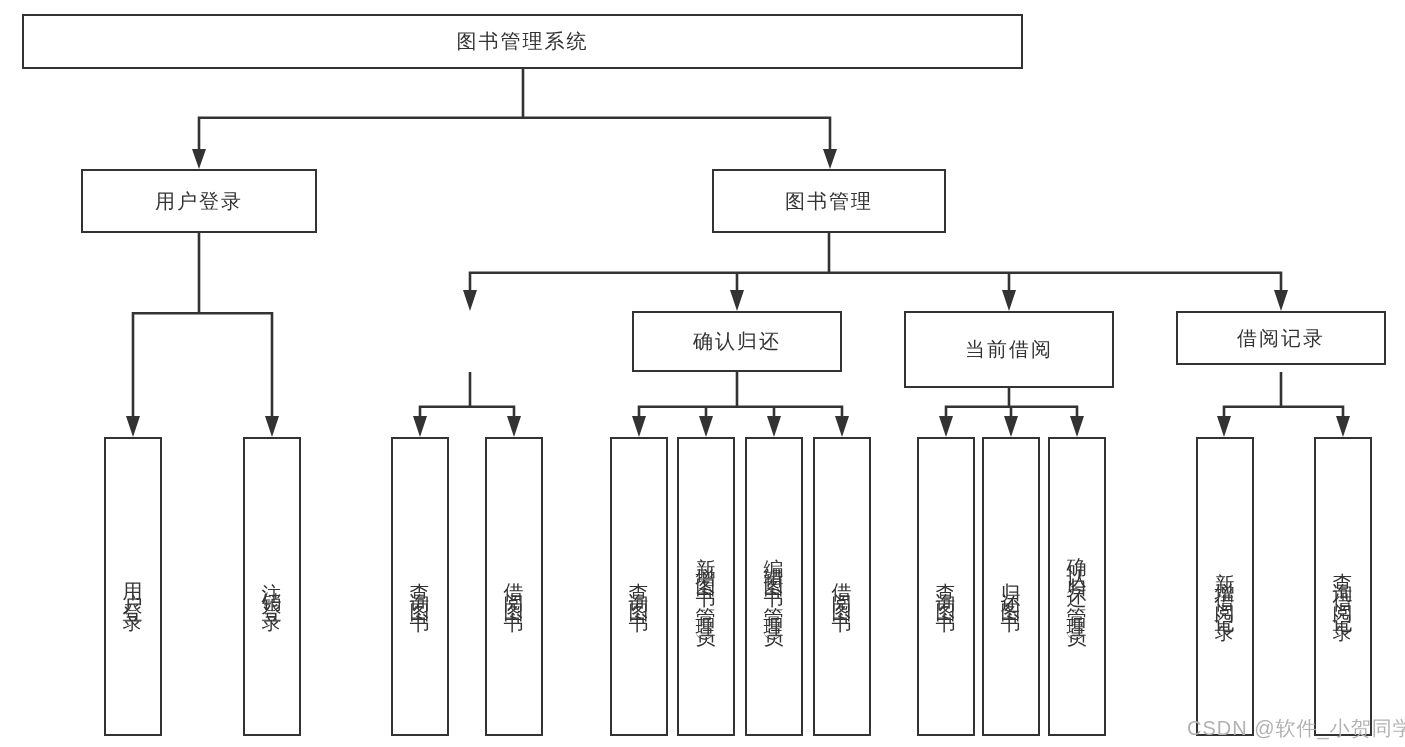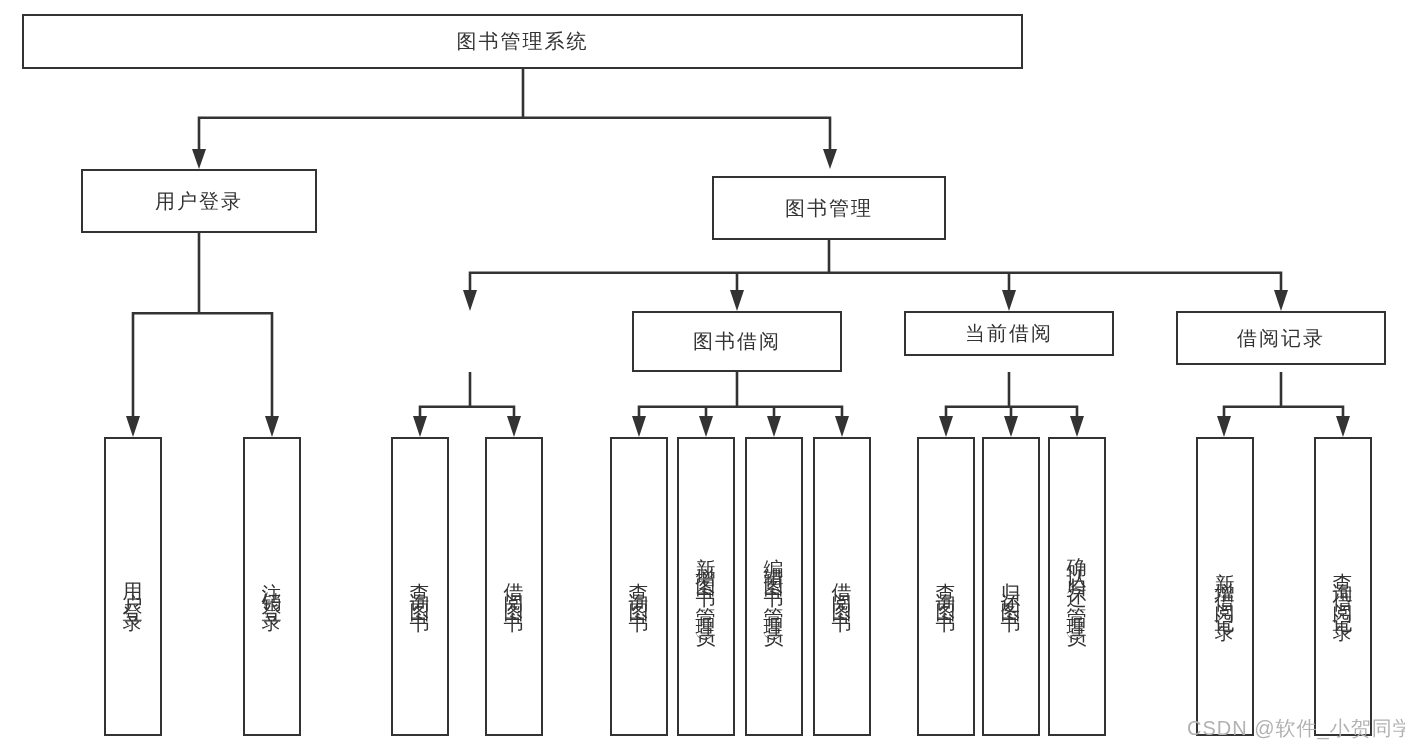--- a/index.html
+++ b/index.html
@@ -81,24 +81,24 @@
     <g>
       <path d="M1281 372 V406.7 M1224 406.7 H1343 M1224 405.4 V418 M1343 405.4 V418"></path>
       <polygon points="1217,416 1231,416 1224,437"></polygon>
       <polygon points="1336,416 1350,416 1343,437"></polygon>
     </g>
   </svg>
 
   <div class="node hbox" style="left:22px;top:14px;width:1001px;height:55px;">图书管理系统</div>
 
   <div class="node hbox" style="left:81px;top:169px;width:236px;height:64px;">用户登录</div>
-  <div class="node hbox" style="left:712px;top:176px;width:234px;height:64px;">图书管理</div>
+  <div class="node hbox" style="left:712px;top:169px;width:234px;height:64px;">图书管理</div>
 
-  <div class="node hbox" style="left:632px;top:311px;width:210px;height:61px;">图书借阅</div>
-  <div class="node hbox" style="left:904px;top:311px;width:210px;height:45px;">当前借阅</div>
+  <div class="node hbox" style="left:632px;top:311px;width:210px;height:61px;">确认归还</div>
+  <div class="node hbox" style="left:904px;top:311px;width:210px;height:77px;">当前借阅</div>
   <div class="node hbox" style="left:1176px;top:311px;width:210px;height:54px;">借阅记录</div>
 
   <div class="node vbox" style="left:104px;top:437px;width:58px;height:299px;">用户登录</div>
   <div class="node vbox" style="left:243px;top:437px;width:58px;height:299px;">注销登录</div>
 
   <div class="node vbox" style="left:391px;top:437px;width:58px;height:299px;">查询图书</div>
   <div class="node vbox" style="left:485px;top:437px;width:58px;height:299px;">借阅图书</div>
 
   <div class="node vbox" style="left:610px;top:437px;width:58px;height:299px;">查询图书</div>
   <div class="node vbox" style="left:677px;top:437px;width:58px;height:299px;">新增图书（管理员）</div>

